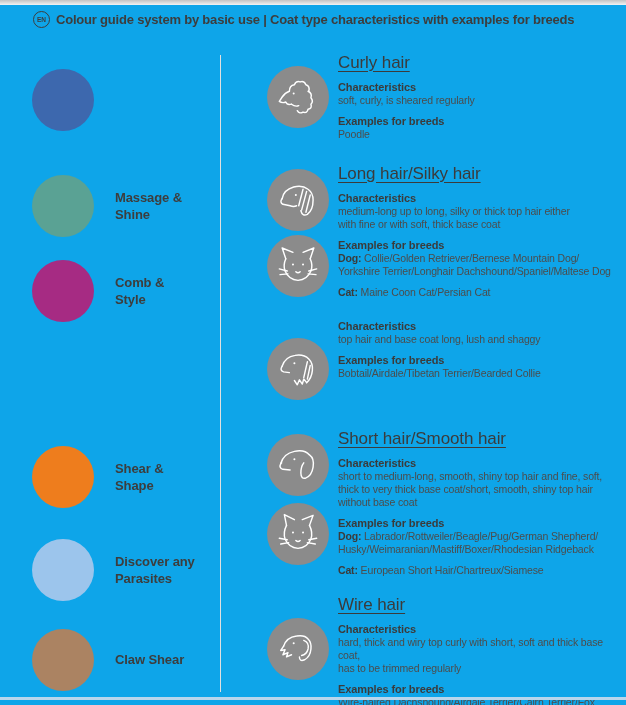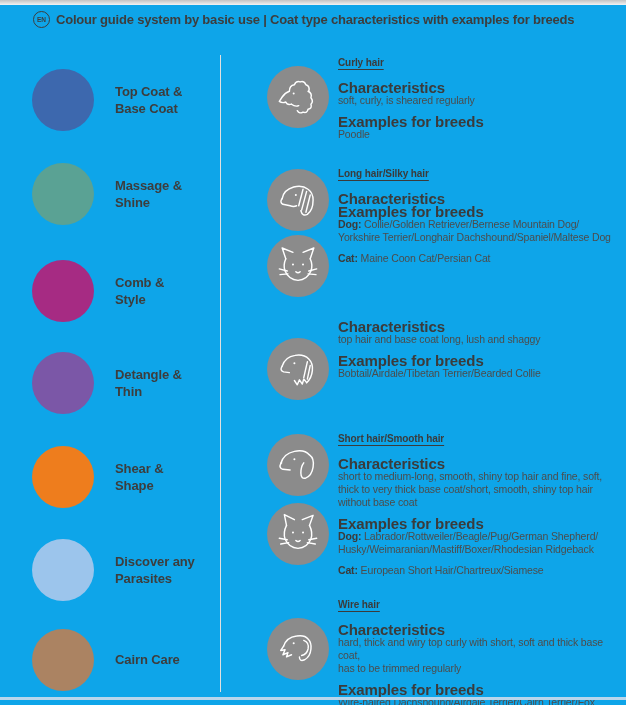--- a/index.html
+++ b/index.html
@@ -23,73 +23,66 @@
     line-height:1.32; white-space:pre-line; letter-spacing:-0.1px; }
 
   .divider { position:absolute; left:220px; top:55px; width:1px; height:637px; }
   .bottom-rule { position:absolute; left:0; top:697px; width:626px; height:3px; }
 
   .section { position:absolute; left:267px; width:359px; }
   .icon-circle { position:absolute; left:0; width:62px; height:62px; border-radius:50%;
     display:flex; align-items:center; justify-content:center; }
   .icon-circle svg { display:block; }
   .section-text { margin-left:71px; }
-  .section-title { font-size:10px; font-weight:bold; color:#3b3b3b; margin:0 0 11px;
+  .section-title { font-size:17px; font-weight:normal; color:#3b3b3b; margin:0 0 11px;
     line-height:15px; text-decoration:underline; text-underline-offset:3px; letter-spacing:-0.1px; }
-  .block-label { font-size:15px; font-weight:bold; color:#3b3b3b; margin:0; line-height:13px; letter-spacing:-0.1px; }
+  .block-label { font-size:11px; font-weight:bold; color:#3b3b3b; margin:0; line-height:13px; letter-spacing:-0.1px; }
   .block-text { font-size:10.5px; color:#4c4c4c; margin:0 0 8px; line-height:13px;
     white-space:pre-line; letter-spacing:-0.15px; }
   .example-line { font-size:10.5px; color:#4c4c4c; margin:0 0 8px; line-height:13px;
     white-space:pre-line; letter-spacing:-0.15px; }
   .breed-prefix { font-weight:bold; color:#3b3b3b; }
 </style>
 </head>
 <body>
 
 <div class="page">
   <div class="top-band"></div>
 
   <div class="header">
     <span class="en-badge">EN</span>
     <span class="header-title">Colour guide system by basic use | Coat type characteristics with examples for breeds</span>
   </div>
 
   <div class="legend-item" style="top:69px">
     <div class="swatch" style="background: rgb(61, 104, 174);"></div>
-    <div class="legend-label">Top Coat &amp;
-Base Coat</div>
-  </div>
-  <div class="legend-item" style="top:163px">
+  </div>
+  <div class="legend-item" style="top:175px">
     <div class="swatch" style="background: rgb(90, 162, 148);"></div>
     <div class="legend-label">Massage &amp;
 Shine</div>
   </div>
   <div class="legend-item" style="top:260px">
     <div class="swatch" style="background: rgb(166, 43, 131);"></div>
     <div class="legend-label">Comb &amp;
 Style</div>
   </div>
-  <div class="legend-item" style="top:352px">
-    <div class="swatch" style="background: rgb(123, 87, 167);"></div>
-    <div class="legend-label">Detangle &amp;
-Thin</div>
-  </div>
   <div class="legend-item" style="top:446px">
     <div class="swatch" style="background: rgb(238, 125, 29);"></div>
     <div class="legend-label">Shear &amp;
 Shape</div>
   </div>
   <div class="legend-item" style="top:539px">
     <div class="swatch" style="background: rgb(156, 197, 236);"></div>
     <div class="legend-label">Discover any
 Parasites</div>
   </div>
   <div class="legend-item" style="top:629px">
     <div class="swatch" style="background: rgb(171, 131, 98);"></div>
-    <div class="legend-label">Cairn Care</div>
+    <div class="legend-label">Claw Shear</div>
   </div>
 
   <div class="divider" style="background: rgb(224, 224, 224);"></div>
 
   <div class="section" style="top:55px">
     <div class="icon-circle" style="top: 11px; background: rgb(139, 139, 139);">
       <svg viewBox="0 0 64 64" width="46" height="46">
         <g stroke="#fff" stroke-width="2" fill="none" stroke-linecap="round" stroke-linejoin="round">
           <path d="M20 24 Q14 26 10 32 L6 38 Q10 41 15 39 Q17 44 23 42"></path>
           <path d="M20 24 Q20 16 27 15 Q29 9 35 11 Q41 9 43 15 Q49 17 47 24"></path>
@@ -128,20 +121,22 @@
           <circle cx="25" cy="30" r="1.4" fill="#fff" stroke="none"></circle>
           <circle cx="39" cy="30" r="1.4" fill="#fff" stroke="none"></circle>
           <path d="M6 36 L17 39 M7 44 L18 43 M58 36 L47 39 M57 44 L46 43"></path>
           <path d="M29 40 Q32 43 35 40"></path>
         </g>
       </svg>
     </div>
     <div class="section-text">
       <h3 class="section-title">Long hair/Silky hair</h3>
       <p class="block-label">Characteristics</p>
+      <p class="block-text">medium-long up to long, silky or thick top hair either
+with fine or with soft, thick base coat</p>
       <p class="block-label">Examples for breeds</p>
       <p class="example-line"><span class="breed-prefix">Dog:</span><span> Collie/Golden Retriever/Bernese Mountain Dog/
 Yorkshire Terrier/Longhair Dachshound/Spaniel/Maltese Dog</span></p>
       <p class="example-line"><span class="breed-prefix">Cat:</span><span> Maine Coon Cat/Persian Cat</span></p>
     </div>
   </div>
 
   <div class="section" style="top:320px">
     <div class="icon-circle" style="top: 18px; background: rgb(139, 139, 139);">
       <svg viewBox="0 0 64 64" width="46" height="46">

